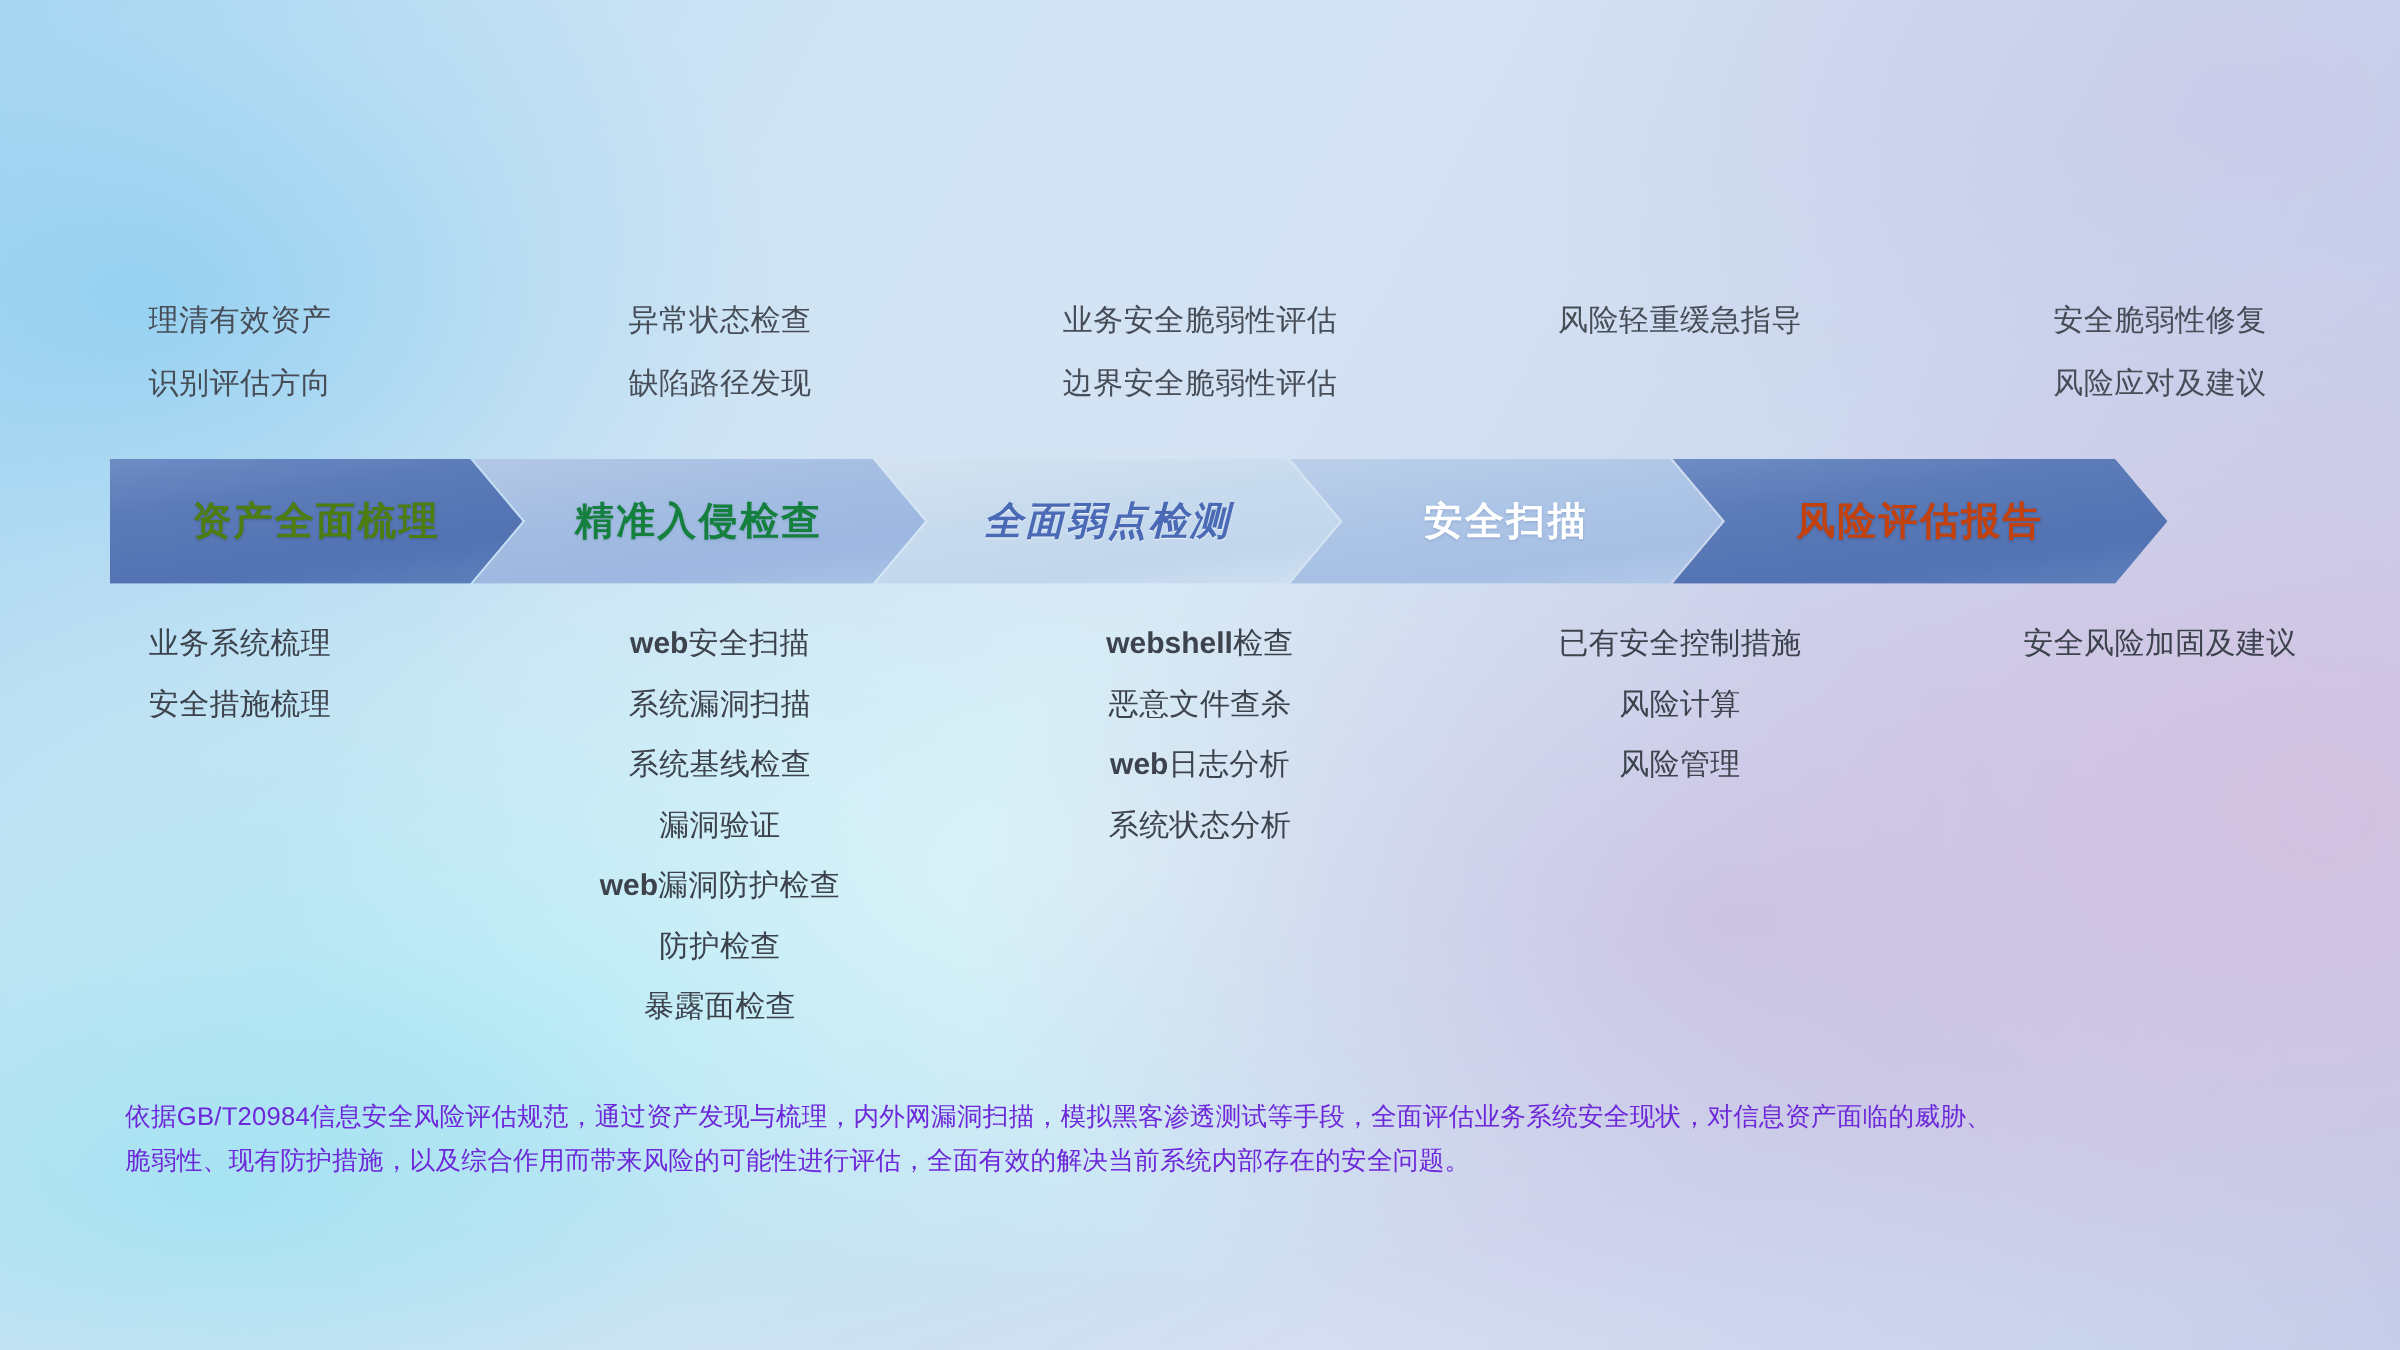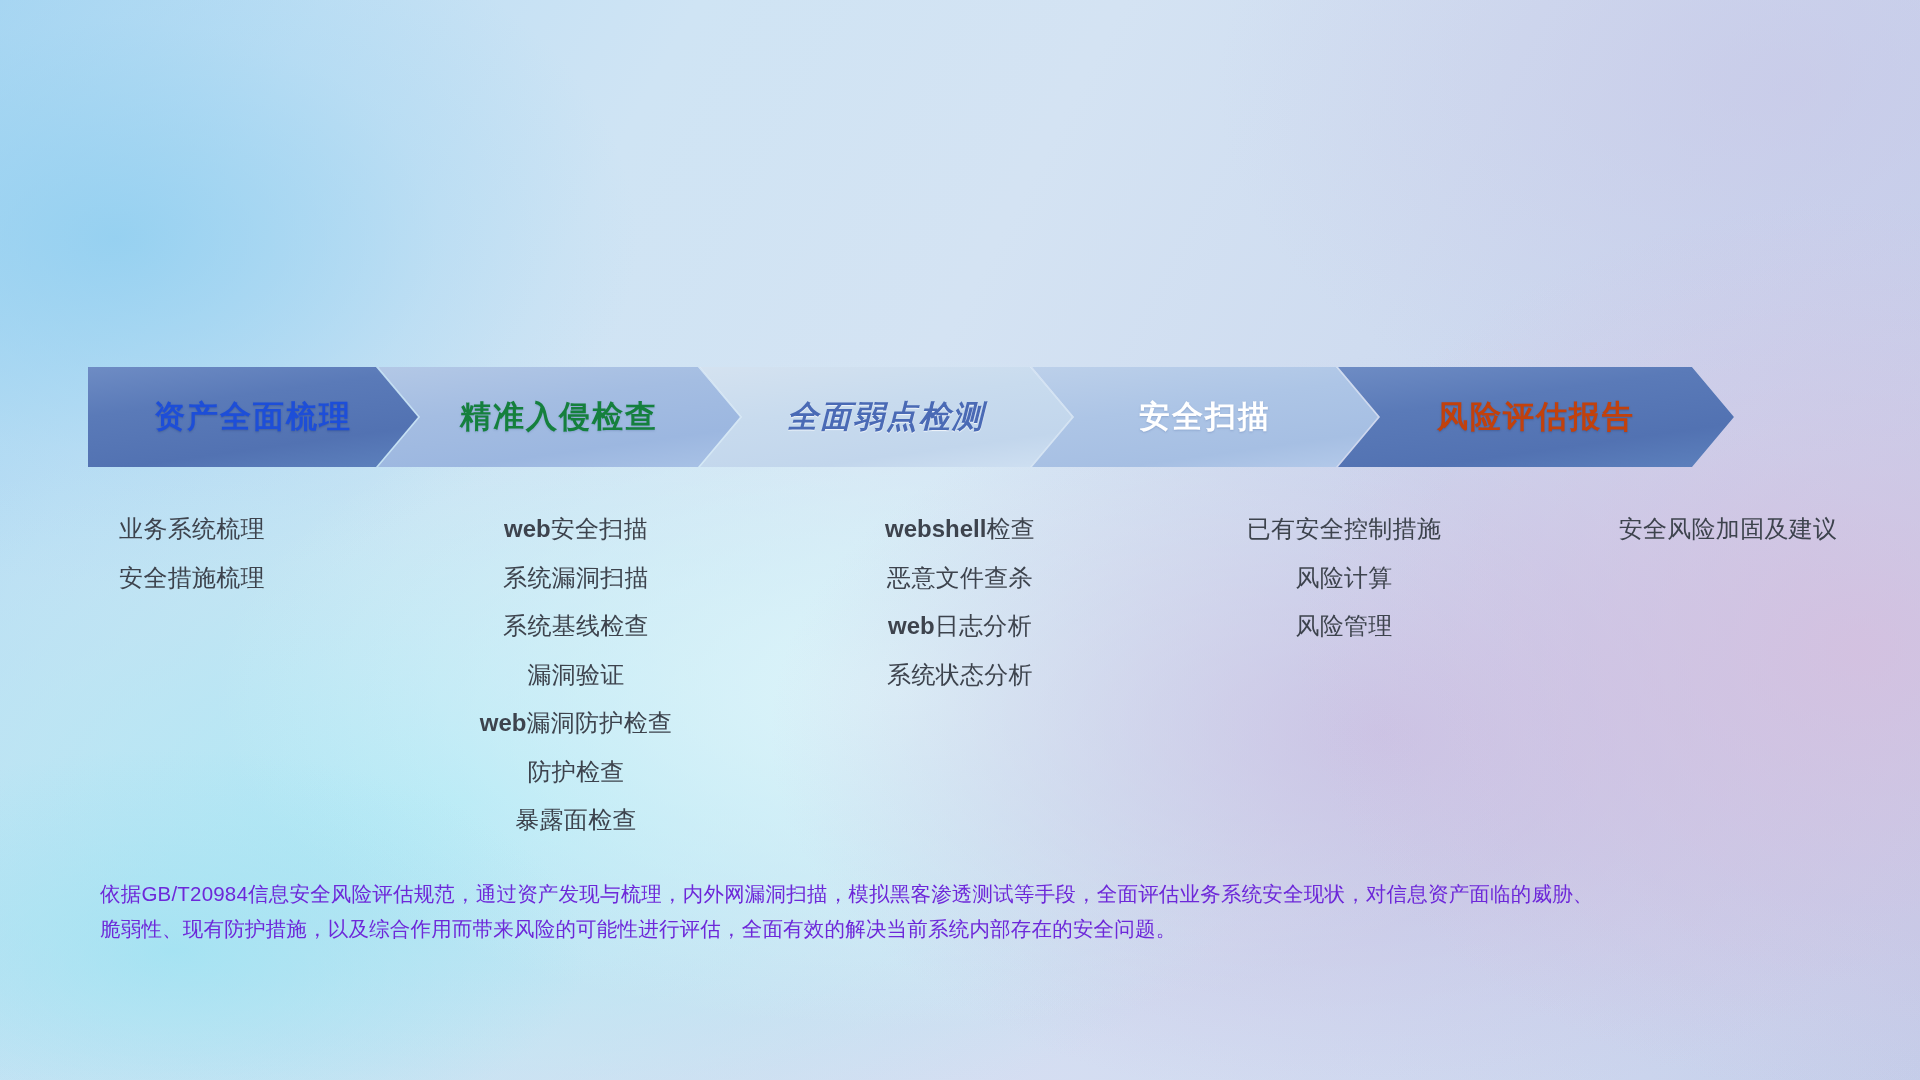--- a/index.html
+++ b/index.html
@@ -138,21 +138,21 @@
     letter-spacing: 2px;
     white-space: nowrap;
   }
 
   
   #stage-1 { width: 330px; z-index: 10; }
   #stage-1 .stage-shape {
     background: linear-gradient(172deg, #6e8cc4 0%, #5a7ab8 34%, #5272b2 72%, #5d81bd 100%);
     box-shadow: 0 2px 6px rgba(60,80,130,0.22);
   }
-  #stage-1 .stage-label { color: #1d4ed8; text-shadow: 0 1px 2px rgba(40,60,110,0.35); }
+  #stage-1 .stage-label { color: #4d7c0f; text-shadow: 0 1px 2px rgba(40,60,110,0.35); }
 
   
   #stage-2 { width: 362px; margin-left: -40px; z-index: 9; }
   #stage-2 .stage-shape {
     background: linear-gradient(172deg, #b3c8e6 0%, #a4bde2 38%, #9cb7e0 74%, #a9c2e6 100%);
   }
   #stage-2 .stage-label { color: #15803d; text-shadow: 0 1px 2px rgba(90,115,165,0.35); }
 
   
   #stage-3 { width: 372px; margin-left: -40px; z-index: 8; font-style: italic; }
@@ -170,21 +170,21 @@
 
   
   #stage-5 { width: 396px; margin-left: -40px; z-index: 6; }
   #stage-5 .stage-shape {
     background: linear-gradient(172deg, #6e8cc4 0%, #5a7ab8 34%, #5272b2 72%, #5d81bd 100%);
     box-shadow: 0 2px 6px rgba(60,80,130,0.22);
   }
   #stage-5 .stage-label { color: #c2410c; text-shadow: 0 1px 2px rgba(40,60,110,0.35); }
 
   
-  #bottom-lists { top: 505px; align-items: flex-start; }
+  #bottom-lists { top: 491px; align-items: flex-start; }
   #bottom-lists .item {
     font-size: 24px;
     color: #3d434d;
     line-height: 48.5px;
     white-space: nowrap;
     letter-spacing: 0.3px;
   }
   #bottom-lists .item b {
     font-weight: bold;
     letter-spacing: 0;
@@ -212,20 +212,47 @@
   <div class="bg-layer bg-blob-8"></div>
   <div class="bg-layer bg-blob-6"></div>
   <div class="bg-layer bg-blob-1"></div>
   <div class="bg-layer bg-blob-2"></div>
   <div class="bg-layer bg-blob-3"></div>
   <div class="bg-layer bg-blob-4"></div>
   <div class="bg-layer bg-blob-7"></div>
 
   <div id="content">
 
+    <div class="row" id="top-labels">
+
+      <div class="col">
+        <div class="item">理清有效资产</div>
+        <div class="item">识别评估方向</div>
+      </div>
+
+      <div class="col">
+        <div class="item">异常状态检查</div>
+        <div class="item">缺陷路径发现</div>
+      </div>
+
+      <div class="col">
+        <div class="item">业务安全脆弱性评估</div>
+        <div class="item">边界安全脆弱性评估</div>
+      </div>
+
+      <div class="col">
+        <div class="item">风险轻重缓急指导</div>
+      </div>
+
+      <div class="col">
+        <div class="item">安全脆弱性修复</div>
+        <div class="item">风险应对及建议</div>
+      </div>
+
+    </div>
 
     <div id="ribbon">
 
       <div class="stage" id="stage-1">
         <div class="stage-edge"></div>
         <div class="stage-shape"></div>
         <div class="stage-label">资产全面梳理</div>
       </div>
 
       <div class="stage notched" id="stage-2">

